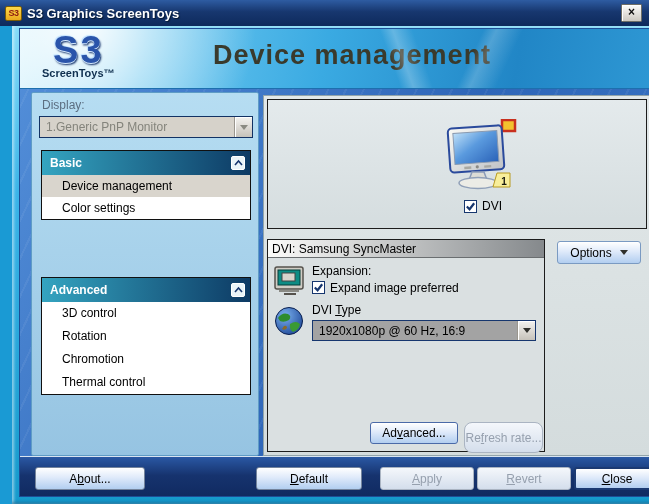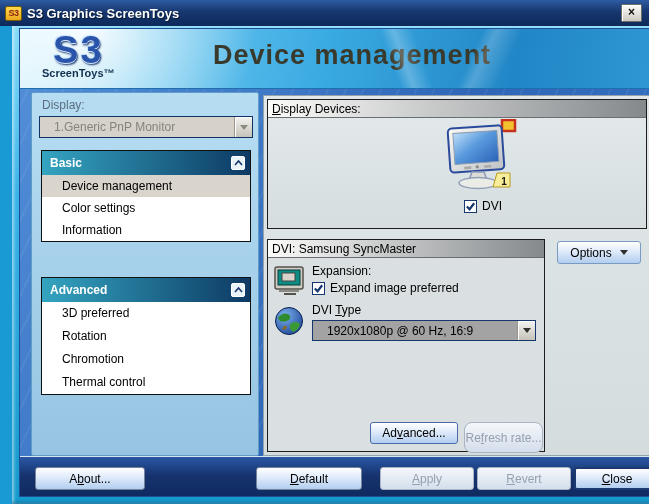--- a/index.html
+++ b/index.html
@@ -82,21 +82,21 @@
     position:absolute; left:11px; top:63px; width:228px; height:364px;
     background:linear-gradient(180deg,#b6ddf2,#96c4e2);
     border:1px solid #5f9cc6; border-radius:2px;
   }
   .display-label { position:absolute; left:10px; top:5px; font-size:12px; color:#5c6e80; }
   .combo {
     position:absolute; display:flex; align-items:center;
     border:1px solid #16366e; background:#a3a3a3; height:22px;
   }
   .combo.display-combo { left:7px; top:23px; width:214px; background:#d6d2ca; border-color:#123264; }
-  .combo-text { flex:1; font-size:12px; padding-left:6px; color:#000; white-space:nowrap; overflow:hidden;margin-left:8px; }
+  .combo-text { flex:1; font-size:12px; padding-left:6px; color:#000; white-space:nowrap; overflow:hidden; }
   .combo.display-combo .combo-text { color:#84847c; }
   .combo-btn {
     width:18px; height:100%; display:flex; align-items:center; justify-content:center;
     background:linear-gradient(180deg,#f4f3f0,#c6c2ba);
     border-left:1px solid #9a968e; box-shadow:inset 1px 1px 0 #fff;
   }
   .tri-down {
     width:0; height:0; border-left:4px solid transparent; border-right:4px solid transparent;
     border-top:5px solid #30302c;
   }
@@ -142,21 +142,21 @@
     width:13px; height:13px; background:#fff; border:1px solid #16366e;
     display:inline-flex; align-items:center; justify-content:center; cursor:pointer;
   }
   .check-label { font-size:12px; color:#000; }
 
   .dvi-group { left:3px; top:143px; width:278px; height:213px; background:#dae0e1; }
   .dvi-body { position:relative; height:193px; }
   .icon-col { position:absolute; left:6px; top:8px; width:34px; }
   .field-col { position:absolute; left:44px; top:6px; width:228px; }
   .small-label { font-size:12px; color:#000; margin-bottom:3px; }
-  .expand-row { display:flex; align-items:flex-end; gap:5px; margin:2px 0 8px 0; }
+  .expand-row { display:flex; align-items:flex-start; gap:5px; margin:2px 0 8px 0; }
   .combo.dvi-type { position:relative; left:0; top:0; width:224px; height:21px; margin-top:2px; }
   .btn-row { position:absolute; left:0; bottom:7px; width:278px; height:22px; }
 
   
   .btn {
     position:absolute; height:23px; border-radius:3px; cursor:pointer;
     background:linear-gradient(180deg,#ffffff 0%, #dfeafa 45%, #b2cef0 100%);
     border:1px solid #74849c; font-size:12px; color:#000;
     box-shadow:inset 0 1px 0 #fff;
     display:flex; align-items:center; justify-content:center;
@@ -221,44 +221,42 @@
             <span>Basic</span>
             <span class="spacer"></span>
             <span class="collapse-box">
               <svg width="9" height="8" viewBox="0 0 9 8">
                   <path d="M1 6 L4.5 2 L8 6" stroke="#16366e" stroke-width="1.6" fill="none"></path>
                 </svg>
             </span>
           </div>
           <div class="nav-item selected">Device management</div>
           <div class="nav-item">Color settings</div>
-          <div class="nav-item">Information</div>
         </div>
 
         <div class="nav-group advanced">
           <div class="nav-header">
             <span>Advanced</span>
             <span class="spacer"></span>
             <span class="collapse-box">
               <svg width="9" height="8" viewBox="0 0 9 8">
                   <path d="M1 6 L4.5 2 L8 6" stroke="#16366e" stroke-width="1.6" fill="none"></path>
                 </svg>
             </span>
           </div>
-          <div class="nav-item">3D preferred</div>
+          <div class="nav-item">3D control</div>
           <div class="nav-item">Rotation</div>
           <div class="nav-item">Chromotion</div>
           <div class="nav-item">Thermal control</div>
         </div>
       </div>
 
       <div class="right-panel">
 
         <div class="group dd-group">
-          <div class="group-header"><u>D</u>isplay Devices:</div>
           <div class="device-block">
             <svg width="76" height="74" viewBox="0 0 76 74">
               <defs>
                 <linearGradient id="bez" x1="0" y1="0" x2="1" y2="1">
                   <stop offset="0" stop-color="#fafaf6"></stop>
                     <stop offset="1" stop-color="#bfc2c6"></stop>
                 </linearGradient>
                 <linearGradient id="scr" x1="0" y1="0" x2="1" y2="1">
                   <stop offset="0" stop-color="#bfe0f8"></stop>
                     <stop offset="0.45" stop-color="#5a9ade"></stop>

